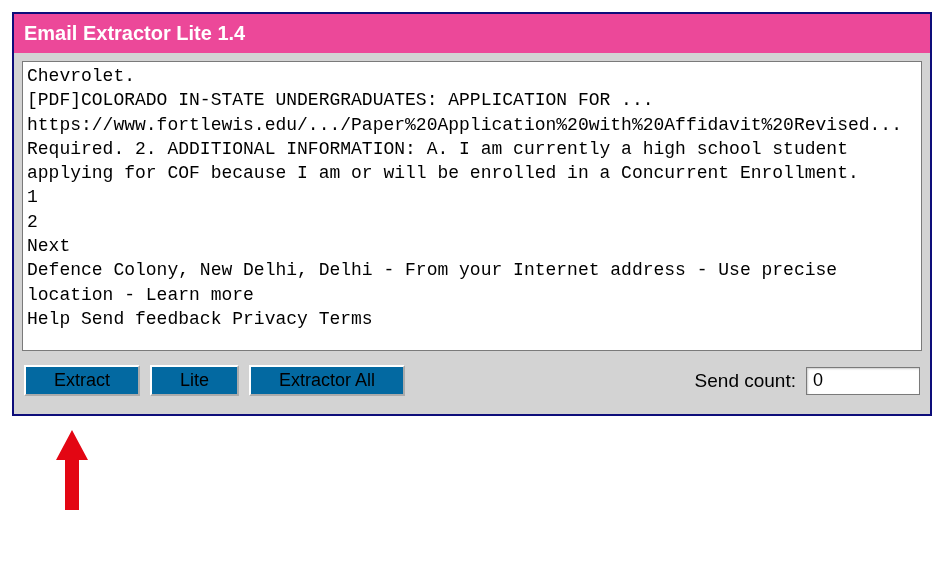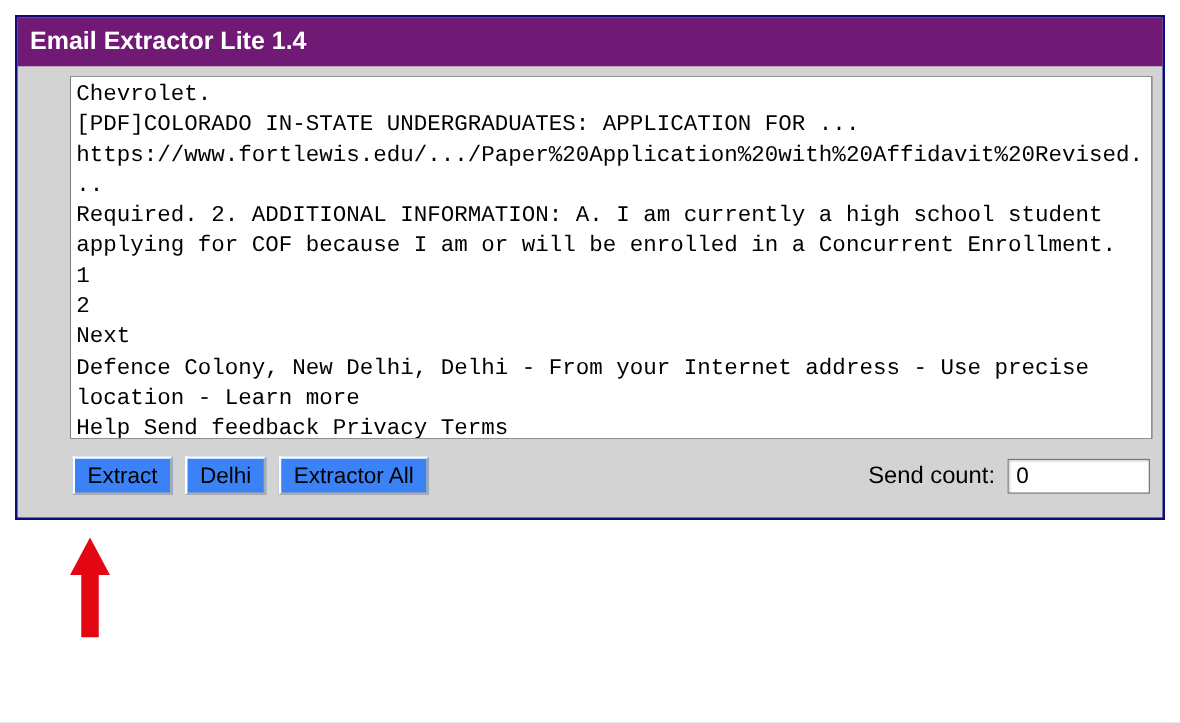--- a/index.html
+++ b/index.html
@@ -10,29 +10,28 @@
     width: 944px;
     box-sizing: border-box;
   }
   .app {
     border: 2px solid #0d0d7a;
     background: #d3d3d3;
     width: 920px;
     box-sizing: border-box;
   }
   .titlebar {
-    background: #701a75;
+    background: #ec4899;
     color: #ffffff;
     font-weight: bold;
     font-size: 20px;
     padding: 8px 10px;
   }
   .content {
     padding: 8px;
-    margin-left: 34px;
   }
   .textarea-wrap {
     background: #ffffff;
     border: 1px solid #7a7a7a;
     height: 290px;
     overflow-y: scroll;
     padding: 2px 4px;
     box-sizing: border-box;
     position: relative;
   }
@@ -85,22 +84,22 @@
   .button-row {
     display: flex;
     align-items: center;
     gap: 10px;
     padding: 14px 2px 10px 2px;
     font-size: 19px;
   }
   button.classic {
     font-family: Verdana, Geneva, sans-serif;
     font-size: 18px;
-    padding: 3px 10px;
-    background: #3b82f6;
+    padding: 3px 28px;
+    background: #0369a1;
     border: 2px outset #ffffff;
     color: #000;
     cursor: pointer;
   }
   .spacer { flex: 1; }
   .checkbox {
     width: 14px;
     height: 14px;
     accent-color: #666;
   }
@@ -129,21 +128,21 @@
 1
 2
 Next
 Defence Colony, New Delhi, Delhi - From your Internet address - Use precise location - Learn more
 Help Send feedback Privacy Terms</div>
     </div>
 
 
     <div class="button-row">
       <button class="classic">Extract</button>
-      <button class="classic">Delhi</button>
+      <button class="classic">Lite</button>
       <button class="classic">Extractor All</button>
       <div class="spacer"></div>
       <span>Send count:</span>
       <input type="text" class="medium" value="0" style="">
     </div>
 
   </div>
 </div>
 
 <div class="arrow-container">

